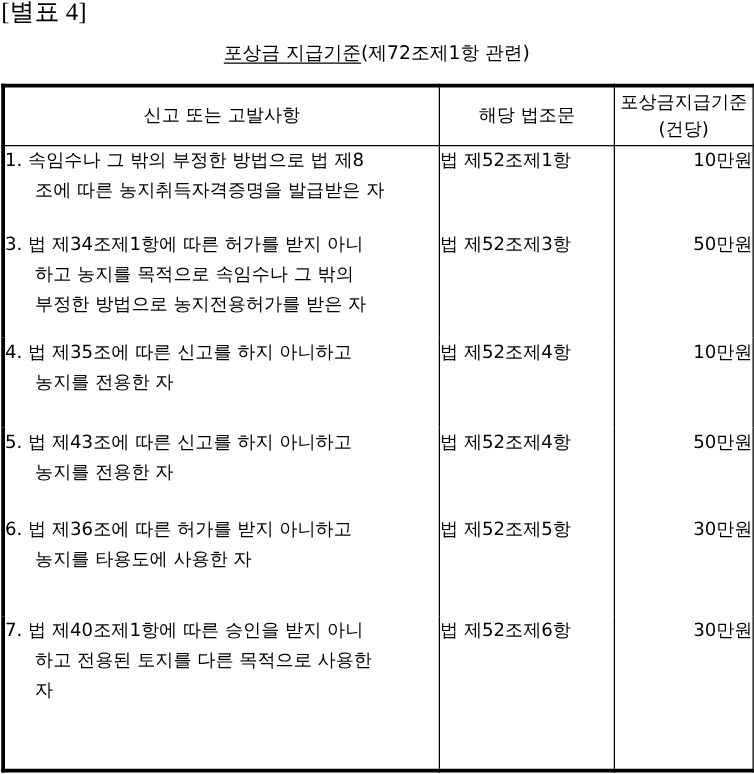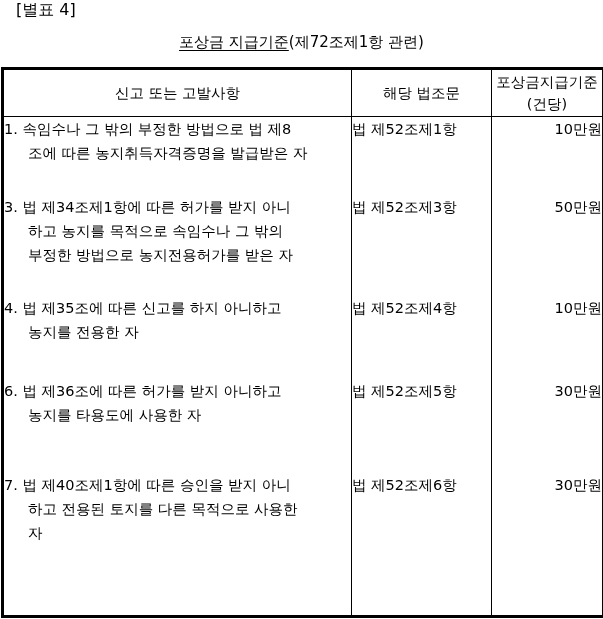--- a/index.html
+++ b/index.html
@@ -2,22 +2,22 @@
 <html><head>
 <meta charset="utf-8">
 <style>
   html, body { margin: 0; padding: 0; background: #ffffff; }
   body {
     width: 603px; height: 619px; position: relative; overflow: hidden;
     font-family: "DejaVu Sans", "Liberation Sans", sans-serif;
     color: #000;
   }
   .annex-label {
-    position: absolute; left: 16px; top: 1px;
-    font-size: 16px; line-height: 18px; letter-spacing: 0px;
+    position: absolute; left: 1px; top: 1px;
+    font-size: 20px; line-height: 18px; letter-spacing: 0px; font-family: Liberation Serif, serif;
   }
   .doc-title {
     position: absolute; left: 0; width: 603px; top: 32px;
     text-align: center; font-size: 15px; line-height: 20px;
   }
   .doc-title .underlined { text-decoration: underline; text-underline-offset: 3px; }
   table.award {
     position: absolute; left: 1px; top: 67px;
     width: 601px; height: 551px;
     border-collapse: collapse;
@@ -104,20 +104,28 @@
       <td class="amount">50만원</td>
     </tr>
     <tr class="r4">
       <td class="item">
         <span class="item-line">4. 법 제35조에 따른 신고를 하지 아니하고</span>
         <span class="item-line cont">농지를 전용한 자</span>
       </td>
       <td class="article">법 제52조제4항</td>
       <td class="amount">10만원</td>
     </tr>
+    <tr class="r5">
+      <td class="item">
+        <span class="item-line">5. 법 제43조에 따른 신고를 하지 아니하고</span>
+        <span class="item-line cont">농지를 전용한 자</span>
+      </td>
+      <td class="article">법 제52조제4항</td>
+      <td class="amount">50만원</td>
+    </tr>
     <tr class="r6">
       <td class="item">
         <span class="item-line">6. 법 제36조에 따른 허가를 받지 아니하고</span>
         <span class="item-line cont">농지를 타용도에 사용한 자</span>
       </td>
       <td class="article">법 제52조제5항</td>
       <td class="amount">30만원</td>
     </tr>
     <tr class="r7">
       <td class="item">

